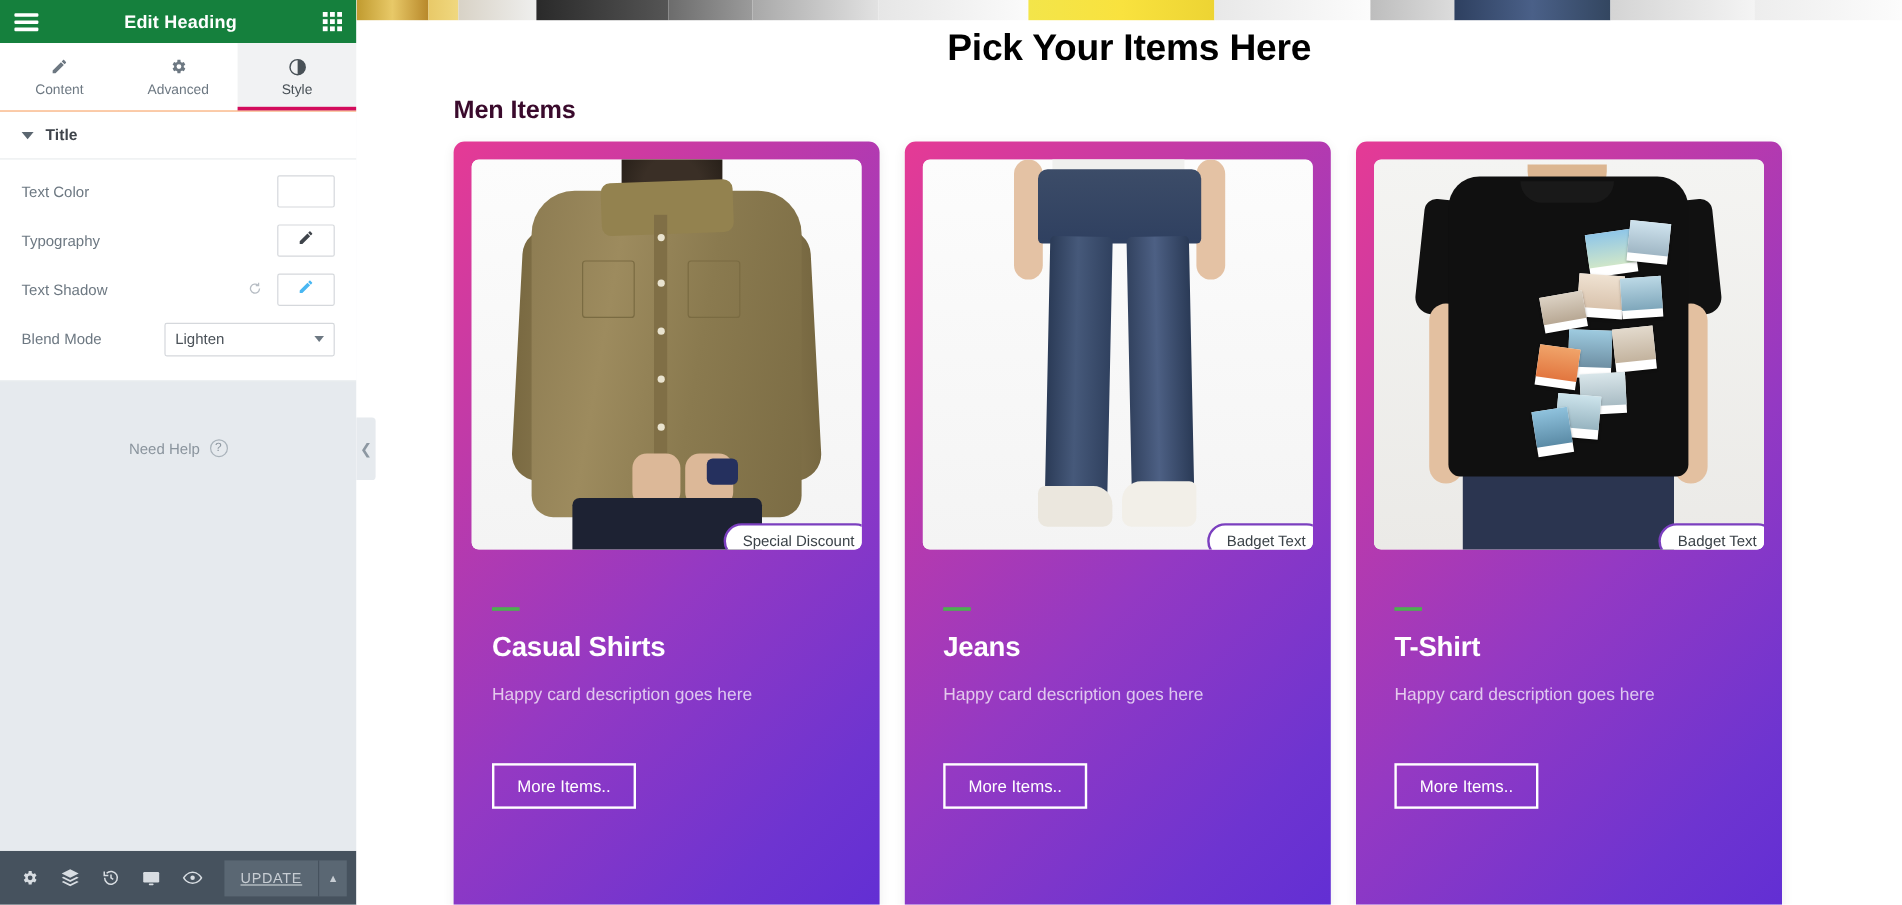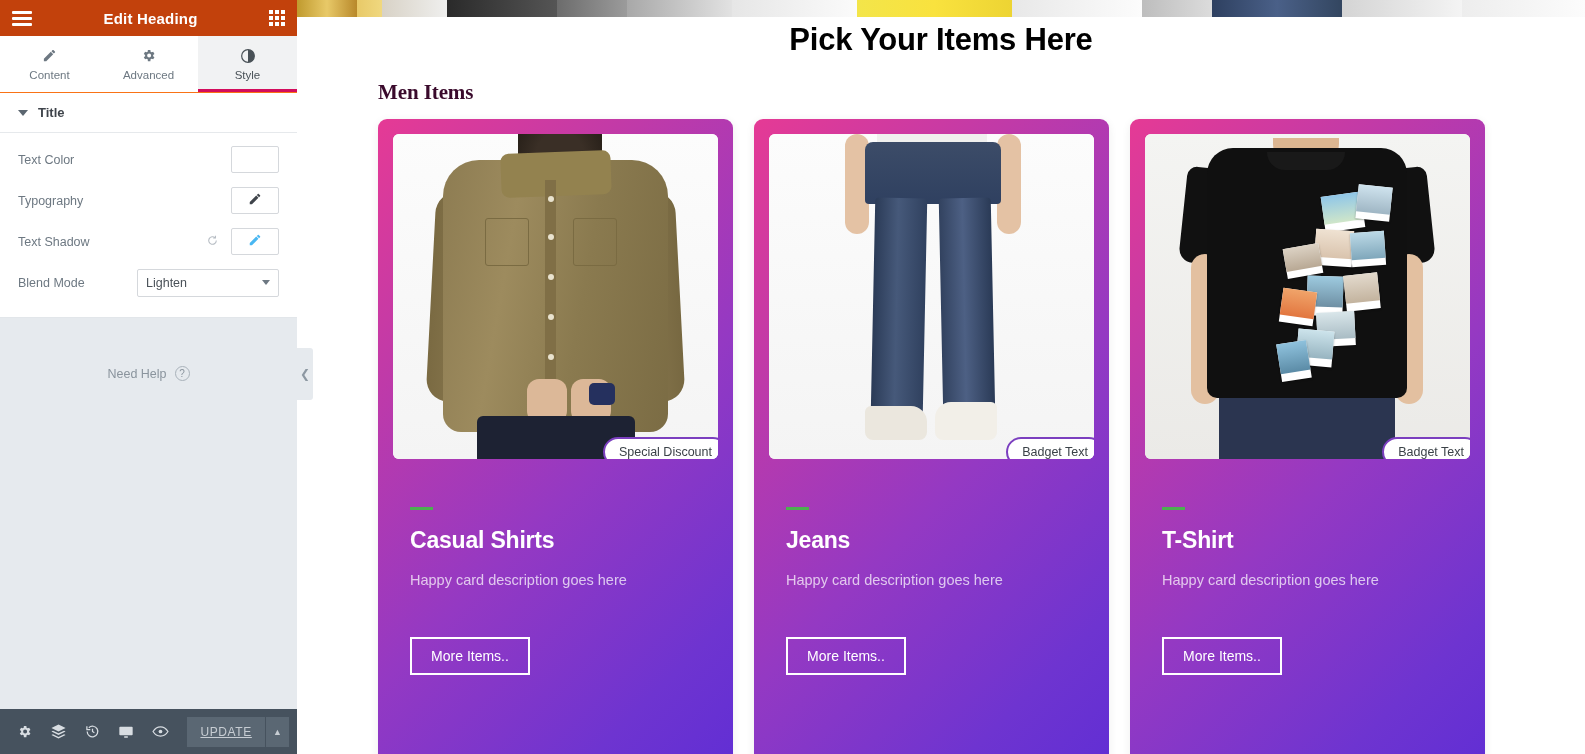--- a/index.html
+++ b/index.html
@@ -13,21 +13,21 @@
 
   
   #panel {
     position: relative;
     width: 297px; height: 754px;
     background: #e6eaee;
     display: flex; flex-direction: column;
     flex: 0 0 297px;
   }
   #panel-header {
-    height: 36px; background: #c2410c;
+    height: 36px; background: #15803d;
     display: flex; align-items: center; justify-content: space-between;
     padding: 0 12px; flex: 0 0 36px;
   }
   #panel-title {
     color: #ffffff; font-size: 15px; font-weight: 700;
     letter-spacing: .2px; flex: 1; text-align: center;
   }
   .hamburger { width: 20px; height: 15px; display: flex; flex-direction: column; justify-content: space-between; cursor: pointer; }
   .hamburger span { display: block; height: 3px; background: #fff; border-radius: 1px; }
   .grid-icon { display: grid; grid-template-columns: repeat(3,4px); grid-template-rows: repeat(3,4px); gap: 2px; cursor: pointer; }
@@ -112,21 +112,21 @@
 
   #top-strip { position: relative; height: 17px; width: 100%; overflow: hidden; }
   .strip-seg { position: absolute; top: 0; height: 17px; }
 
   #main-heading {
     text-align: center; font-size: 31px; font-weight: 700; color: #000000;
     padding-top: 5px; letter-spacing: -.2px;
   }
   #sub-heading {
     font-size: 21px; font-weight: 700; color: #3a0a2c;
-    margin: 22px 0 0 81px; letter-spacing: -.1px; font-family: Liberation Serif, serif;
+    margin: 22px 0 0 81px; letter-spacing: -.1px;
   }
 
   #cards { display: flex; gap: 21px; margin: 14px 0 0 81px; }
   .card {
     position: relative;
     width: 355px; height: 736px;
     border-radius: 9px;
     background: linear-gradient(135deg, #e53a95 0%, #c03aa8 24%, #9439c3 52%, #6e34d0 78%, #5a2bd6 100%);
     box-shadow: 0 2px 10px rgba(0,0,0,.07);
     overflow: hidden;

